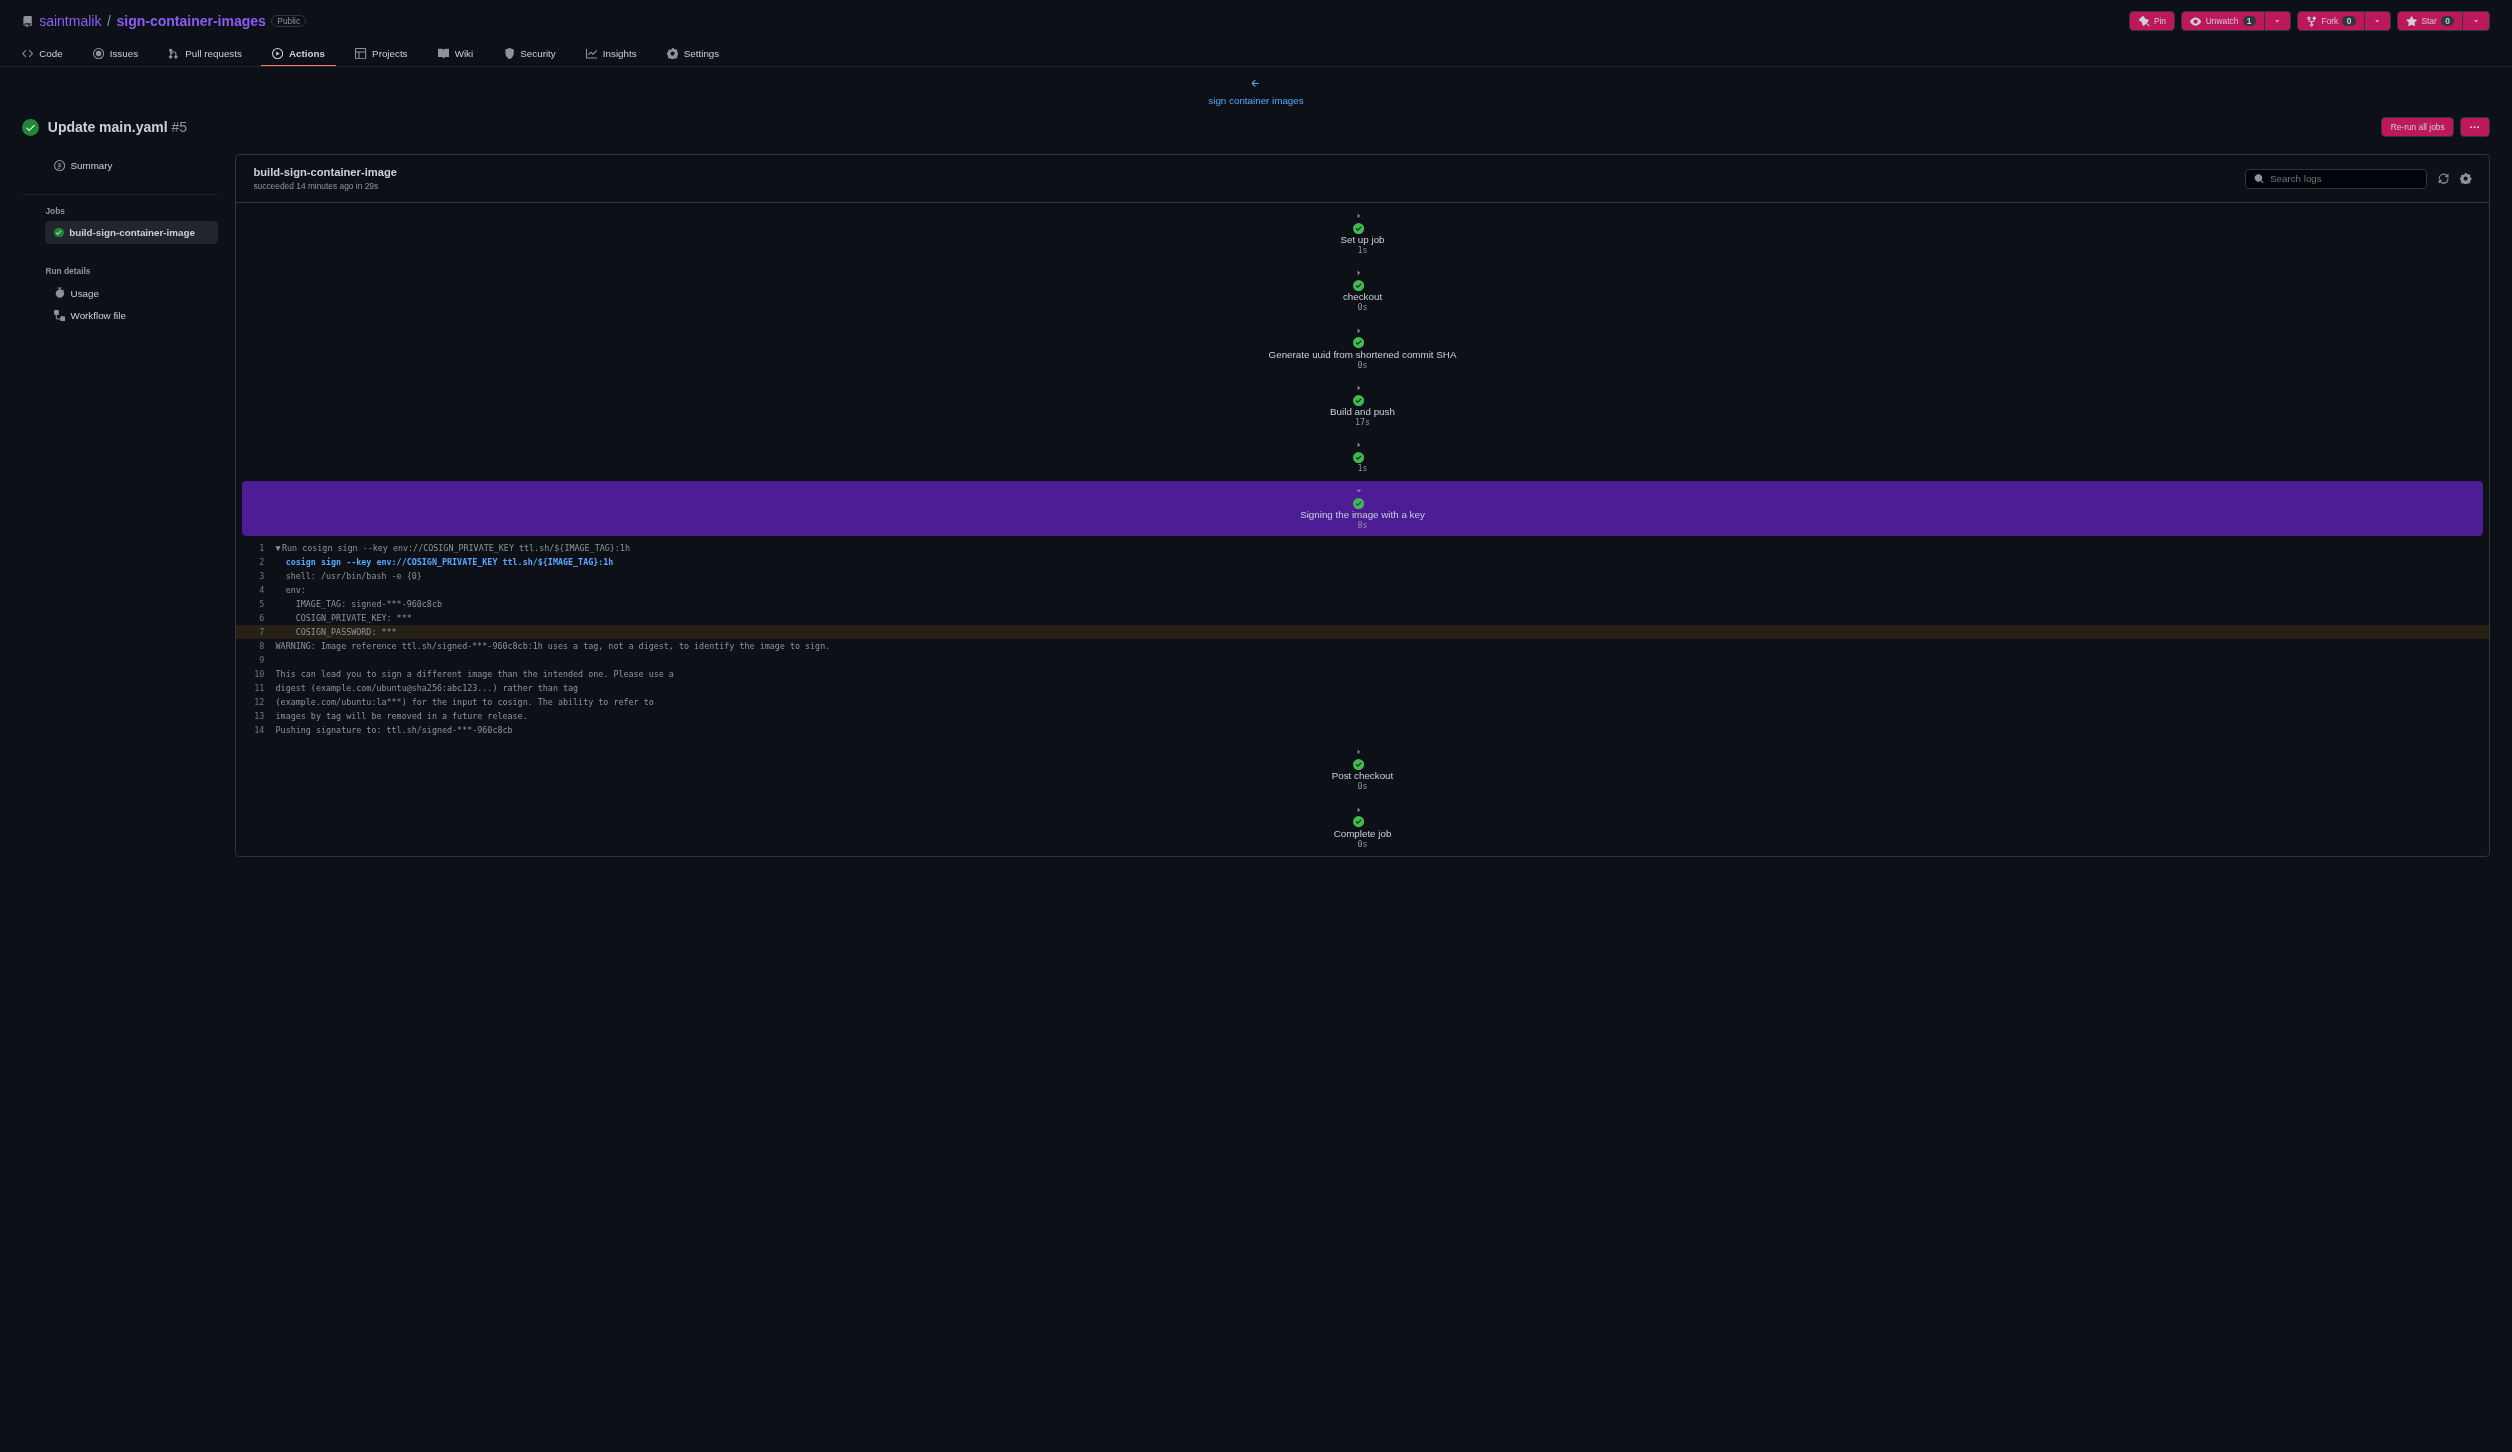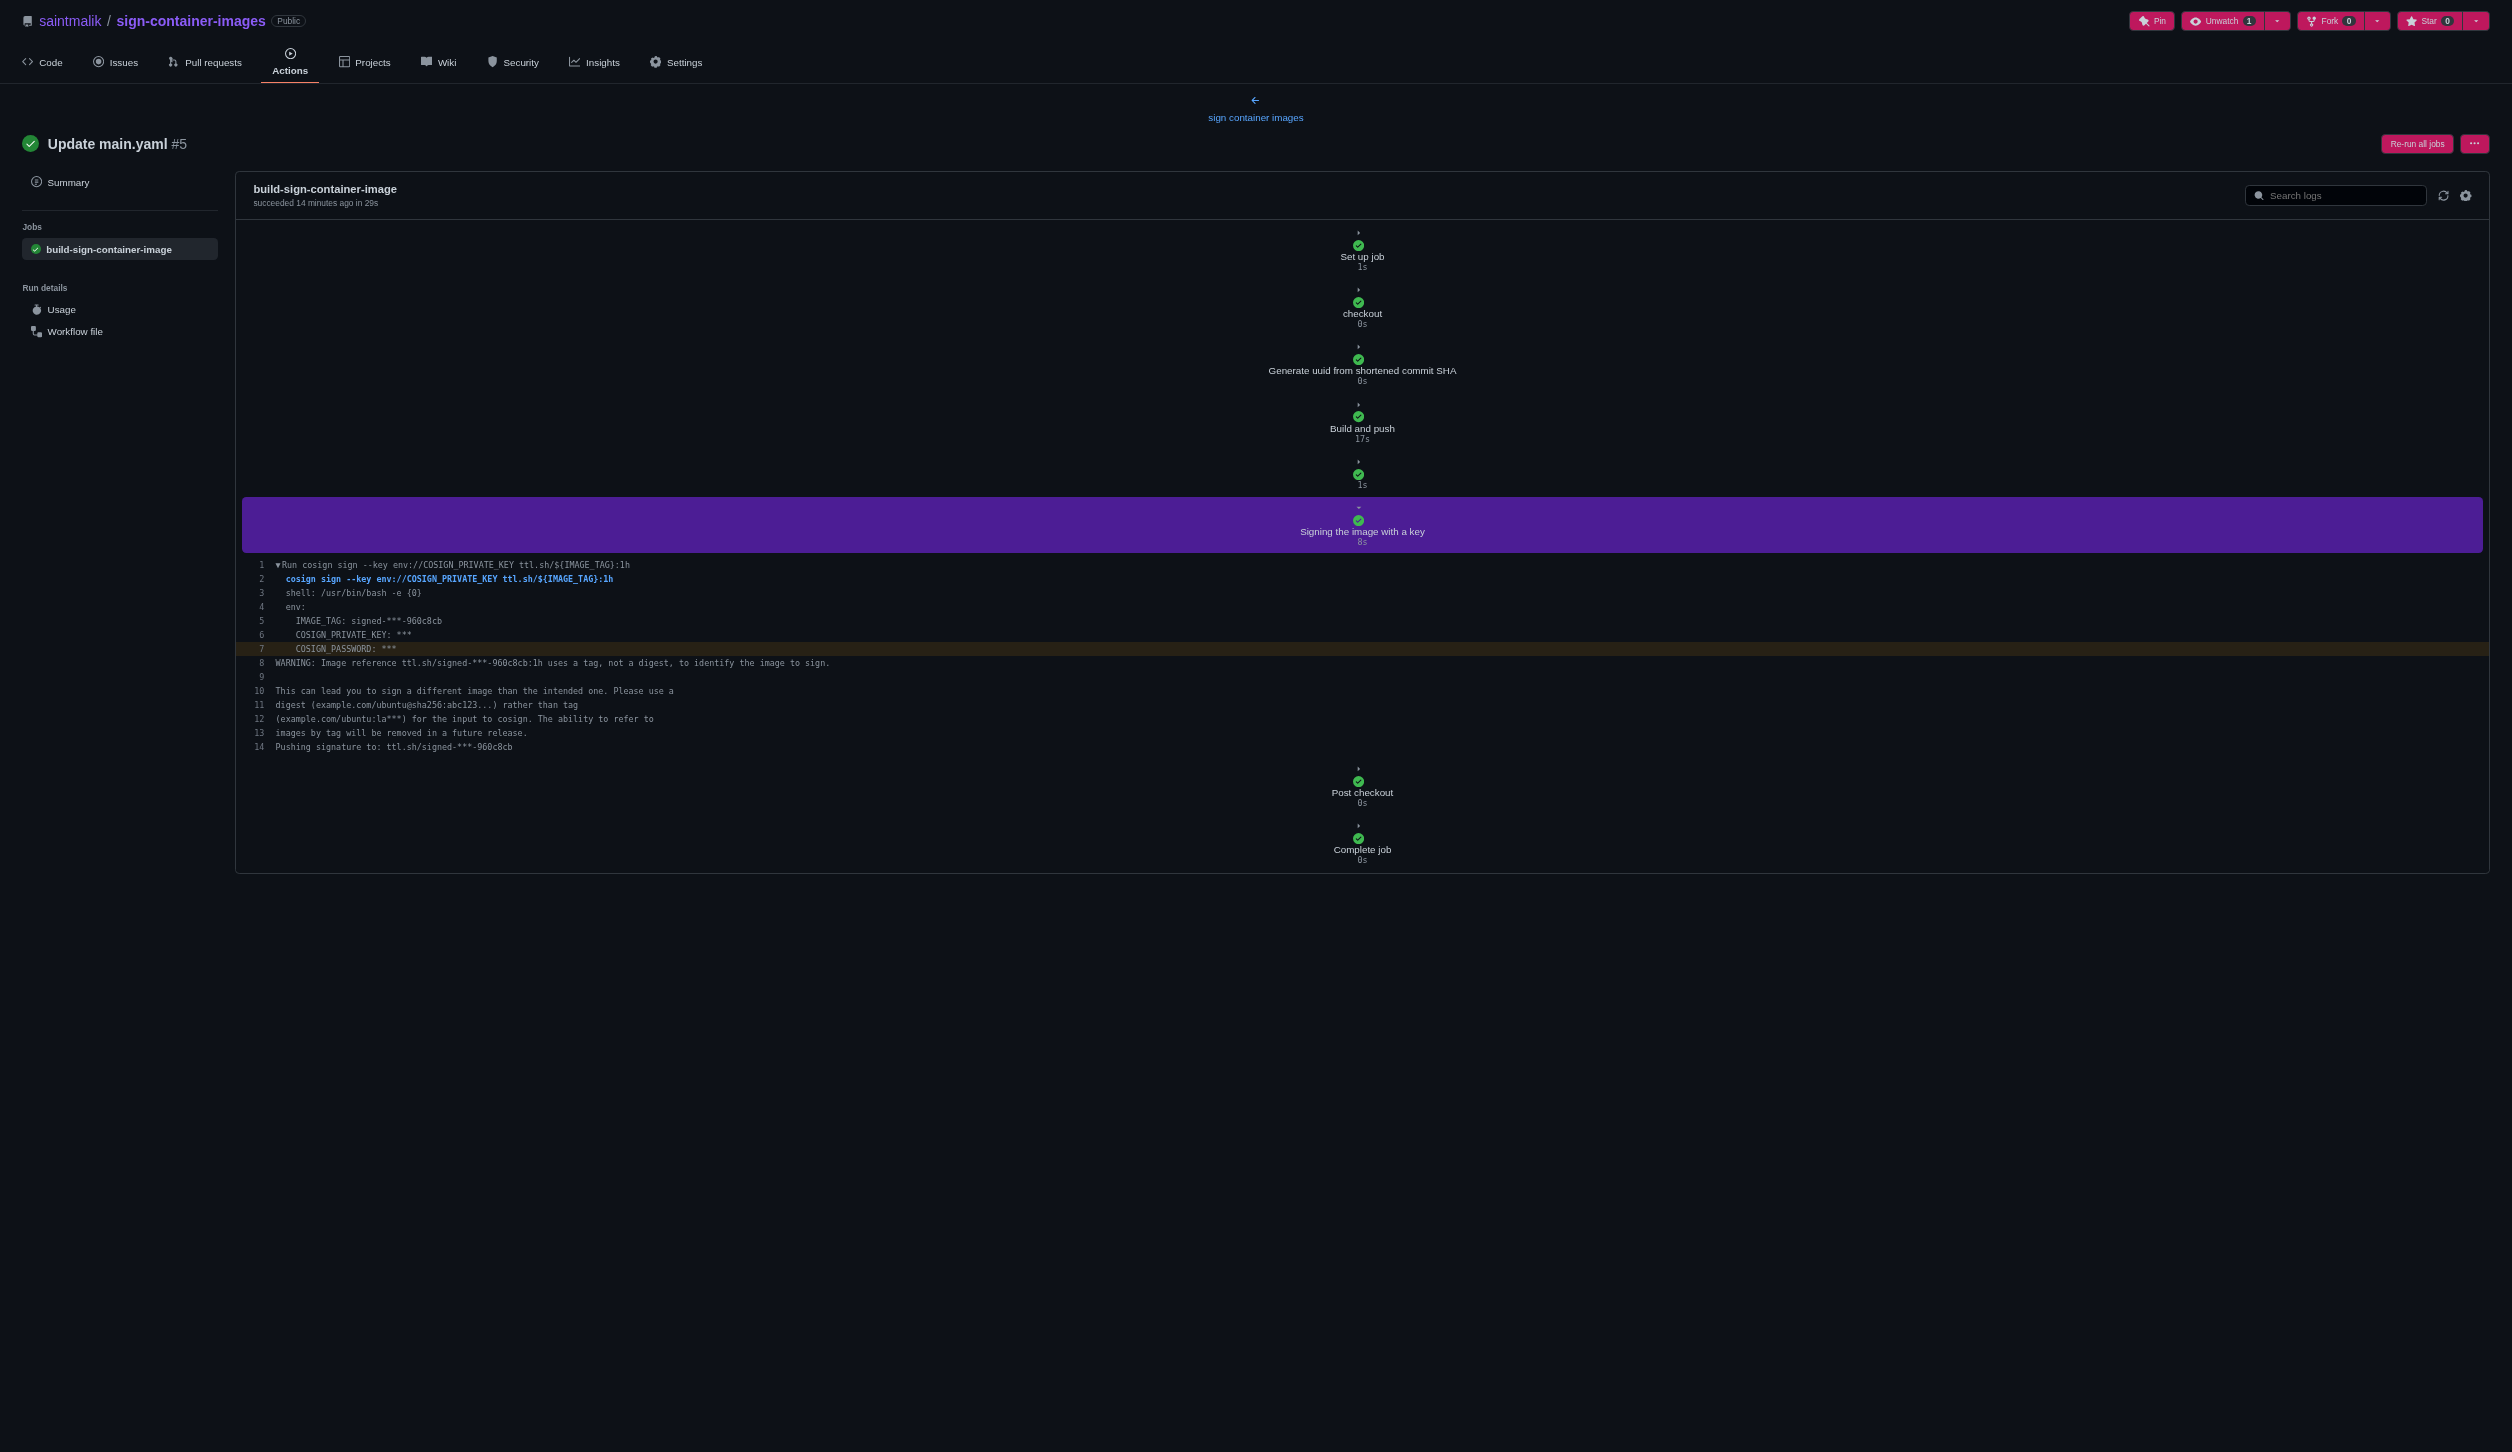--- a/index.html
+++ b/index.html
@@ -70,21 +70,21 @@
     .nav-tab {
       display: flex;
       align-items: center;
       gap: 5.6px;
       padding: 5.6px 11.2px;
       color: #c9d1d9;
       font-size: 9.8px;
       border-bottom: 1.4px solid transparent;
       cursor: pointer;
     }
-    .nav-tab.active { border-bottom-color: #f78166; font-weight: 600; flex-direction: column; }
+    .nav-tab.active { border-bottom-color: #f78166; font-weight: 600; }
     
     
     .back-link {
       display: flex;
       align-items: center;
       gap: 5.6px;
       padding: 11.2px 22.4px 5.6px;
       color: #58a6ff;
       font-size: 9.8px;
       flex-direction: column;
@@ -119,21 +119,21 @@
     
     
     .main-layout {
       display: flex;
       padding: 0 22.4px;
       gap: 17px;
     }
     .sidebar { width: 196px; flex-shrink: 0; }
     .content { flex: 1; }
     
-    .sidebar-section { margin-bottom: 17px; }
+    .sidebar-section { margin-bottom: 17px; margin-left: 23px; }
     .sidebar-item {
       display: flex;
       align-items: center;
       gap: 5.6px;
       padding: 5.6px 8.4px;
       border-radius: 4.2px;
       cursor: pointer;
       color: #c9d1d9;
     }
     .sidebar-item.active { background: #21262d; font-weight: 600; }

